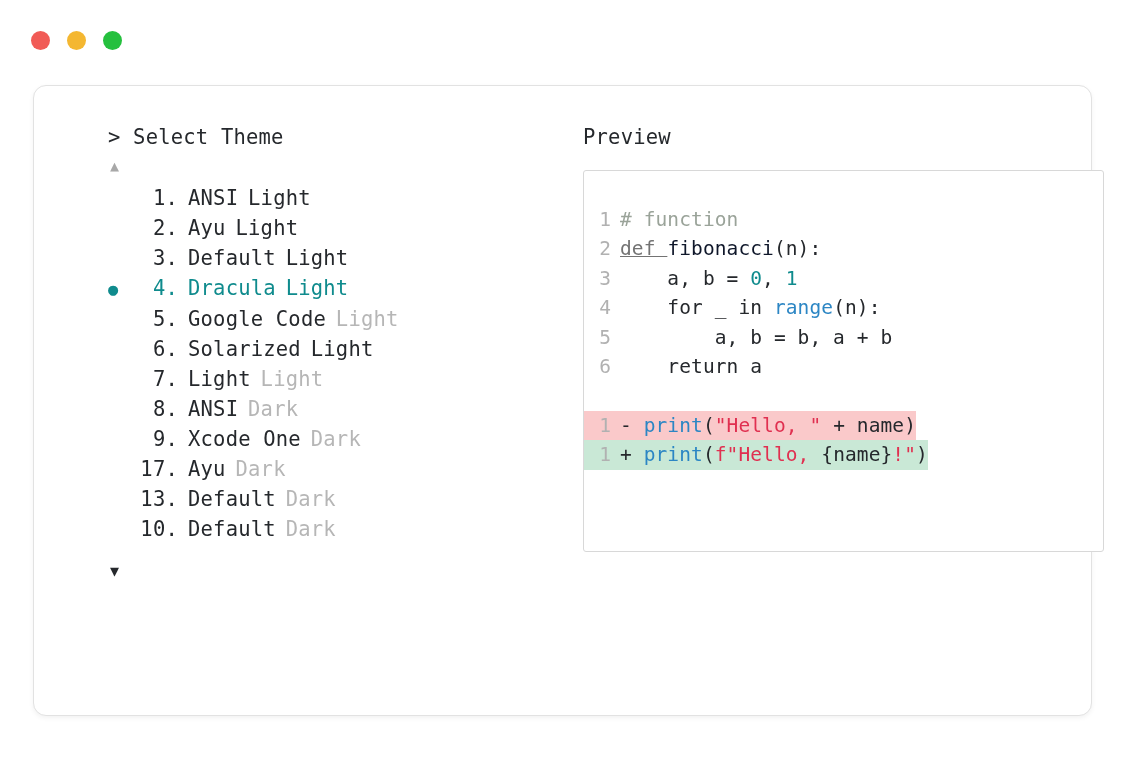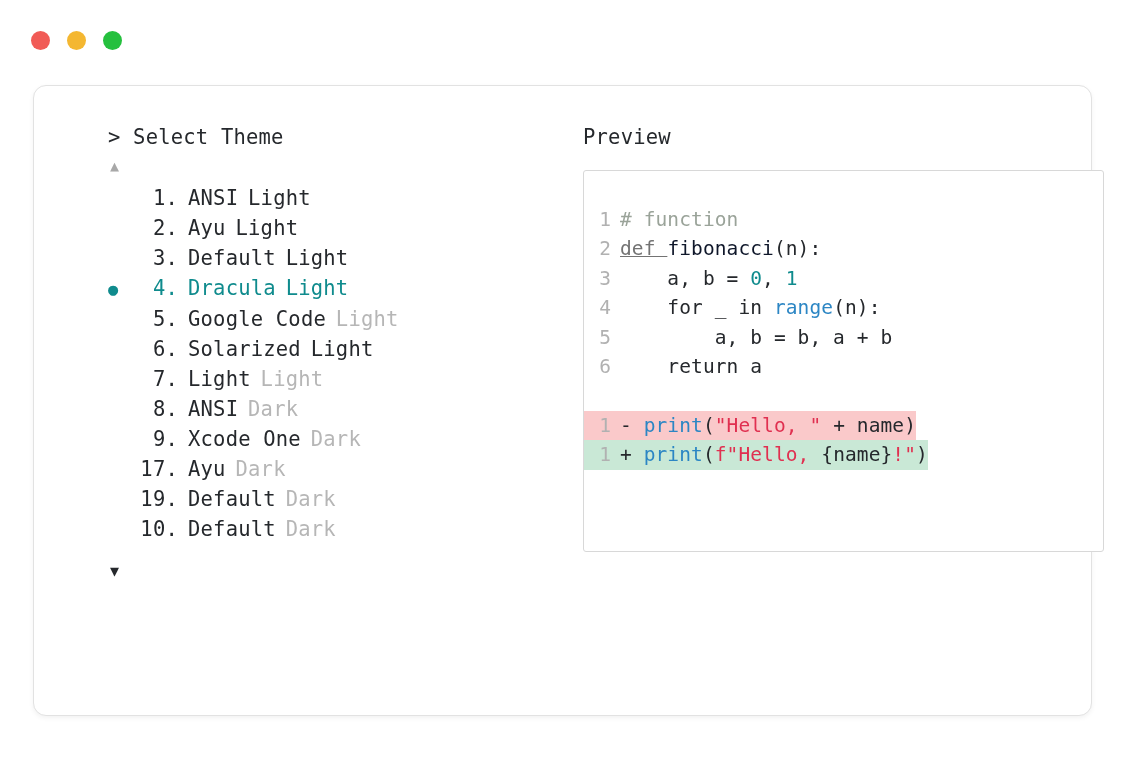--- a/index.html
+++ b/index.html
@@ -204,21 +204,21 @@
             <li class="theme-item"><span class="bullet-cell"></span><span class="idx-cell">1.</span><span class="name-cell">ANSI</span><span class="variant-cell">Light</span></li>
             <li class="theme-item"><span class="bullet-cell"></span><span class="idx-cell">2.</span><span class="name-cell">Ayu</span><span class="variant-cell">Light</span></li>
             <li class="theme-item"><span class="bullet-cell"></span><span class="idx-cell">3.</span><span class="name-cell">Default</span><span class="variant-cell">Light</span></li>
             <li class="theme-item selected"><span class="bullet-cell">●</span><span class="idx-cell">4.</span><span class="name-cell">Dracula</span><span class="variant-cell">Light</span></li>
             <li class="theme-item"><span class="bullet-cell"></span><span class="idx-cell">5.</span><span class="name-cell">Google Code</span><span class="variant-cell dim">Light</span></li>
             <li class="theme-item"><span class="bullet-cell"></span><span class="idx-cell">6.</span><span class="name-cell">Solarized</span><span class="variant-cell">Light</span></li>
             <li class="theme-item"><span class="bullet-cell"></span><span class="idx-cell">7.</span><span class="name-cell">Light</span><span class="variant-cell dim">Light</span></li>
             <li class="theme-item"><span class="bullet-cell"></span><span class="idx-cell">8.</span><span class="name-cell">ANSI</span><span class="variant-cell dim">Dark</span></li>
             <li class="theme-item"><span class="bullet-cell"></span><span class="idx-cell">9.</span><span class="name-cell">Xcode One</span><span class="variant-cell dim">Dark</span></li>
             <li class="theme-item"><span class="bullet-cell"></span><span class="idx-cell">17.</span><span class="name-cell">Ayu</span><span class="variant-cell dim">Dark</span></li>
-            <li class="theme-item"><span class="bullet-cell"></span><span class="idx-cell">19.</span><span class="name-cell">Default</span><span class="variant-cell dim">Dark</span></li>
+            <li class="theme-item"><span class="bullet-cell"></span><span class="idx-cell">13.</span><span class="name-cell">Default</span><span class="variant-cell dim">Dark</span></li>
             <li class="theme-item"><span class="bullet-cell"></span><span class="idx-cell">10.</span><span class="name-cell">Default</span><span class="variant-cell dim">Dark</span></li>
           </ul>
         <div class="scroll-arrow down">▼</div>
       </div>
 
       <div class="right-pane">
         <div class="preview-label">Preview</div>
         <div class="preview-box">
           <div class="code-area" id="code-area"><div class="code-line"><span class="ln">1</span><span class="content"><span class="tok-comment"># function</span></span></div><div class="code-line"><span class="ln">2</span><span class="content"><span class="tok-kw">def </span><span class="tok-fn">fibonacci</span><span class="tok-plain">(n):</span></span></div><div class="code-line"><span class="ln">3</span><span class="content"><span class="tok-plain">    a, b = </span><span class="tok-num">0</span><span class="tok-plain">, </span><span class="tok-num">1</span></span></div><div class="code-line"><span class="ln">4</span><span class="content"><span class="tok-plain">    for _ in </span><span class="tok-builtin">range</span><span class="tok-plain">(n):</span></span></div><div class="code-line"><span class="ln">5</span><span class="content"><span class="tok-plain">        a, b = b, a + b</span></span></div><div class="code-line"><span class="ln">6</span><span class="content"><span class="tok-plain">    return a</span></span></div><div class="code-spacer"></div><div class="diff-row minus"><span class="hl"><span class="ln" style="display: inline-block;">1</span><span class="tok-sign">- </span><span class="tok-builtin">print</span><span class="tok-plain">(</span><span class="tok-str">"Hello, "</span><span class="tok-plain"> + name)</span></span></div><div class="diff-row plus"><span class="hl"><span class="ln" style="display: inline-block;">1</span><span class="tok-sign">+ </span><span class="tok-builtin">print</span><span class="tok-plain">(</span><span class="tok-str">f"Hello, </span><span class="tok-plain">{name}</span><span class="tok-str">!"</span><span class="tok-plain">)</span></span></div></div>
         </div>

